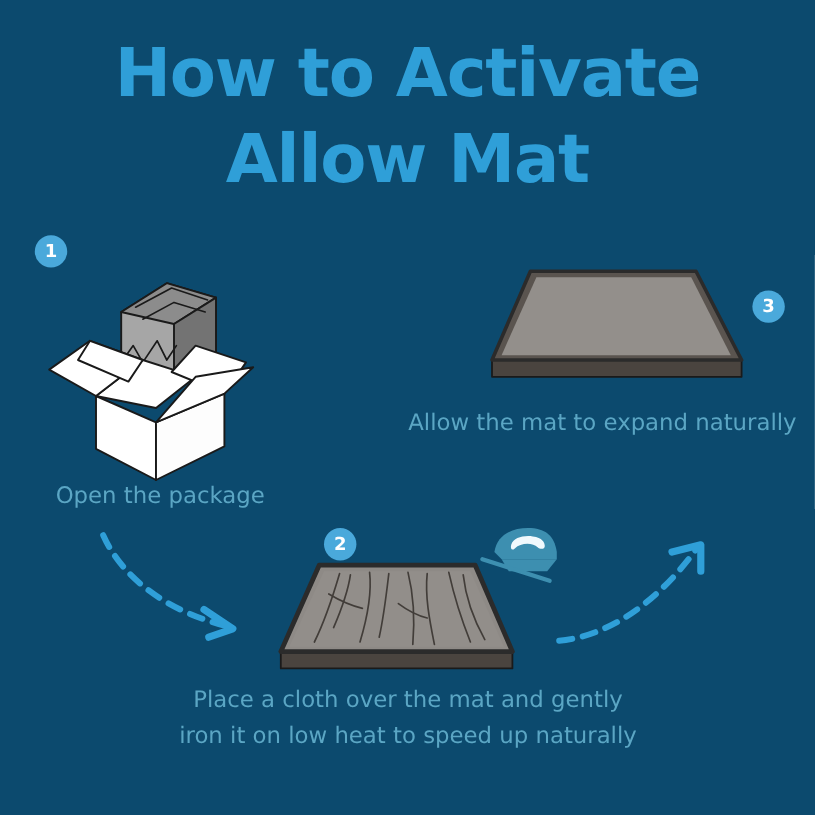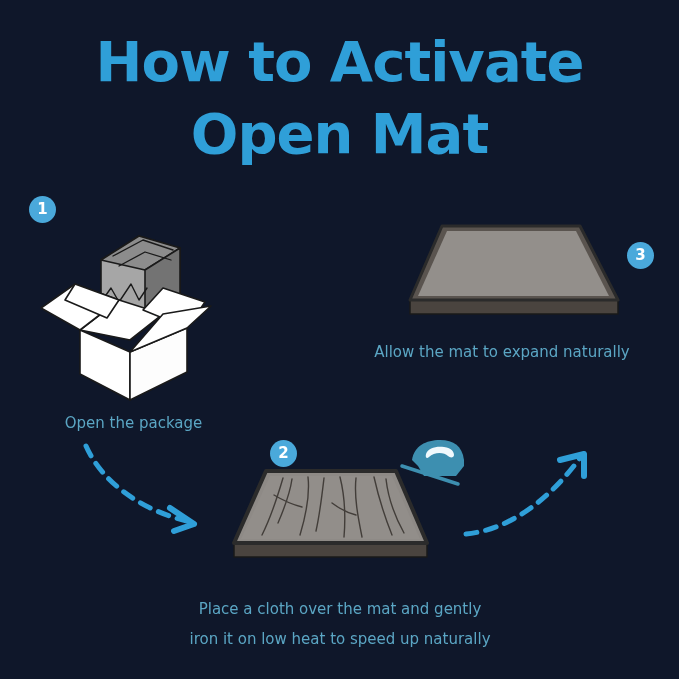--- a/index.html
+++ b/index.html
@@ -10,21 +10,21 @@
     width: 679px;
     height: 679px;
     background: #f0f9fd;
     font-family: "Liberation Sans", sans-serif;
     overflow: hidden;
   }
   #infographic {
     position: relative;
     width: 679px;
     height: 679px;
-    background: #0f172a;
+    background: #0c4a6e;
     text-decoration: underline;
   }
 
   
   .title-block {
     position: absolute;
     top: 26px;
     left: 0;
     width: 679px;
     text-align: center;
@@ -55,46 +55,46 @@
   }
   #badge-1 { left: 29px;  top: 196px; }
   #badge-2 { left: 270px; top: 440px; }
   #badge-3 { left: 627px; top: 242px; }
 
   
   .caption {
     position: absolute;
     color: #5ba6c4;
     font-family: "DejaVu Sans", sans-serif;
-    font-size: 15px;
+    font-size: 19px;
     line-height: 30px;
     text-align: center;
     white-space: nowrap;
   }
-  #caption-1 { left: 0px;   top: 398px; width: 267px; margin-top: 10px; }
+  #caption-1 { left: 0px;   top: 398px; width: 267px; }
   #caption-3 { left: 325px; top: 337px; width: 354px; }
-  #caption-2 { left: 90px;  top: 594px; width: 500px; }
+  #caption-2 { left: 90px;  top: 568px; width: 500px; }
 
   
   .illo { position: absolute; }
   #illo-box   { left: 35px;  top: 222px;  width: 190px; height: 180px; }
   #illo-mat3  { left: 400px; top: 218px;  width: 230px; height: 110px; }
   #illo-mat2  { left: 228px; top: 465px;  width: 205px; height: 105px; }
   #illo-iron  { left: 396px; top: 434px;  width: 76px;  height: 54px; }
   #arrow-1    { left: 78px;  top: 438px;  width: 150px; height: 100px; }
   #arrow-2    { left: 462px; top: 442px;  width: 140px; height: 100px; }
 </style>
 </head>
 <body>
 
 <div id="infographic">
 
   <div class="title-block">
     <span class="title-line">How to Activate</span>
-    <span class="title-line">Open Mat</span>
+    <span class="title-line">Allow Mat</span>
   </div>
 
   <div class="badge" id="badge-1">1</div>
 
   <div class="illo" id="illo-box">
     <svg width="190" height="180" viewBox="0 0 190 180" xmlns="http://www.w3.org/2000/svg">
       <g stroke="#1a1a1a" stroke-width="1.6" stroke-linejoin="round" stroke-linecap="round">
 
         <g>
           <polygon points="66,38 104,14 145,26 145,72 110,92 66,80" fill="#a6a6a6"></polygon>

